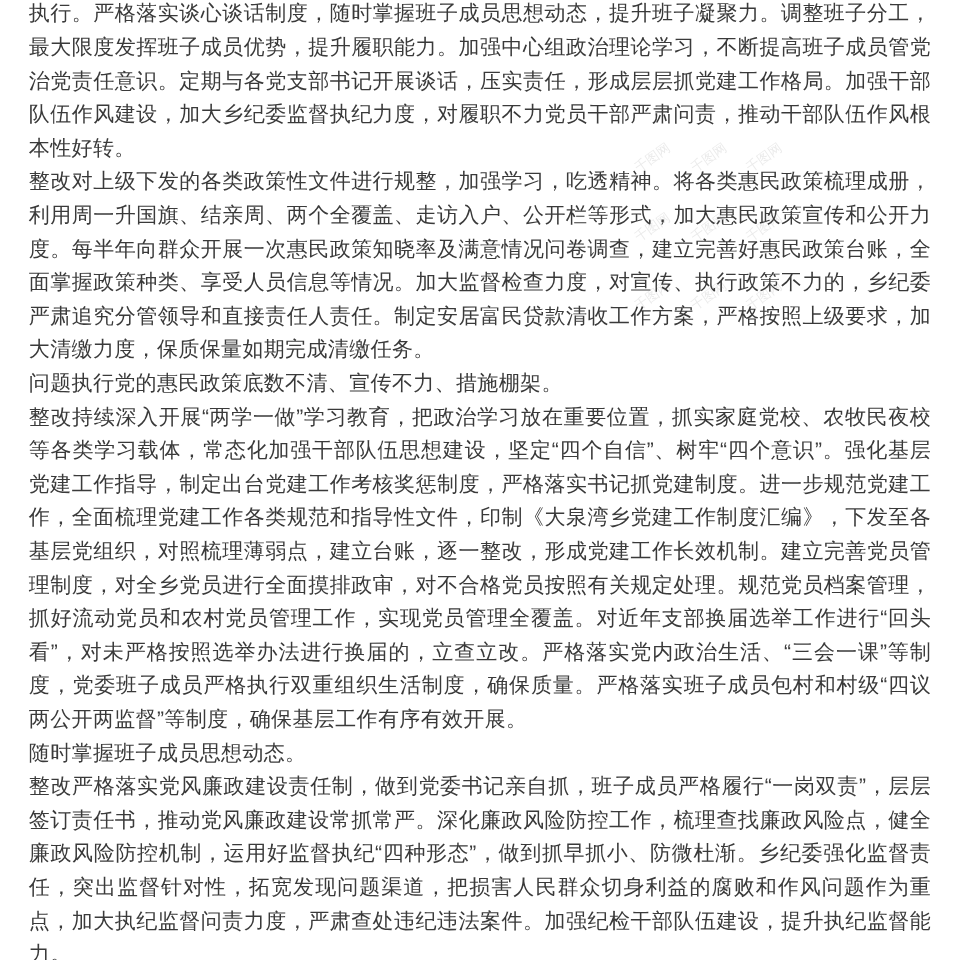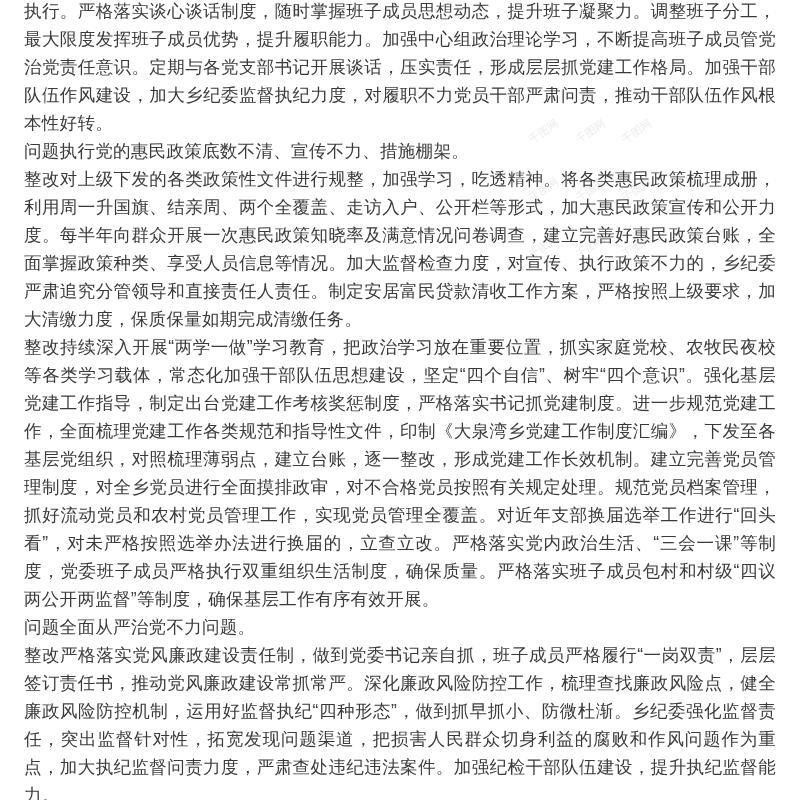--- a/index.html
+++ b/index.html
@@ -58,20 +58,20 @@
     <span>千图网</span>
     <span>千图网</span>
     <span>千图网</span>
     <span>千图网</span>
     <span>千图网</span>
     <span>千图网</span>
   </div>
 
   <div class="content">
     <p>执行。严格落实谈心谈话制度，随时掌握班子成员思想动态，提升班子凝聚力。调整班子分工，最大限度发挥班子成员优势，提升履职能力。加强中心组政治理论学习，不断提高班子成员管党治党责任意识。定期与各党支部书记开展谈话，压实责任，形成层层抓党建工作格局。加强干部队伍作风建设，加大乡纪委监督执纪力度，对履职不力党员干部严肃问责，推动干部队伍作风根本性好转。</p>
+    <p>整改对上级下发的各类政策性文件进行规整，加强学习，吃透精神。将各类惠民政策梳理成册，利用周一升国旗、结亲周、两个全覆盖、走访入户、公开栏等形式，加大惠民政策宣传和公开力度。每半年向群众开展一次惠民政策知晓率及满意情况问卷调查，建立完善好惠民政策台账，全面掌握政策种类、享受人员信息等情况。加大监督检查力度，对宣传、执行政策不力的，乡纪委严肃追究分管领导和直接责任人责任。制定安居富民贷款清收工作方案，严格按照上级要求，加大清缴力度，保质保量如期完成清缴任务。</p>
     <p>问题执行党的惠民政策底数不清、宣传不力、措施棚架。</p>
-    <p>整改对上级下发的各类政策性文件进行规整，加强学习，吃透精神。将各类惠民政策梳理成册，利用周一升国旗、结亲周、两个全覆盖、走访入户、公开栏等形式，加大惠民政策宣传和公开力度。每半年向群众开展一次惠民政策知晓率及满意情况问卷调查，建立完善好惠民政策台账，全面掌握政策种类、享受人员信息等情况。加大监督检查力度，对宣传、执行政策不力的，乡纪委严肃追究分管领导和直接责任人责任。制定安居富民贷款清收工作方案，严格按照上级要求，加大清缴力度，保质保量如期完成清缴任务。</p>
     <p>整改持续深入开展“两学一做”学习教育，把政治学习放在重要位置，抓实家庭党校、农牧民夜校等各类学习载体，常态化加强干部队伍思想建设，坚定“四个自信”、树牢“四个意识”。强化基层党建工作指导，制定出台党建工作考核奖惩制度，严格落实书记抓党建制度。进一步规范党建工作，全面梳理党建工作各类规范和指导性文件，印制《大泉湾乡党建工作制度汇编》，下发至各基层党组织，对照梳理薄弱点，建立台账，逐一整改，形成党建工作长效机制。建立完善党员管理制度，对全乡党员进行全面摸排政审，对不合格党员按照有关规定处理。规范党员档案管理，抓好流动党员和农村党员管理工作，实现党员管理全覆盖。对近年支部换届选举工作进行“回头看”，对未严格按照选举办法进行换届的，立查立改。严格落实党内政治生活、“三会一课”等制度，党委班子成员严格执行双重组织生活制度，确保质量。严格落实班子成员包村和村级“四议两公开两监督”等制度，确保基层工作有序有效开展。</p>
-    <p>问题全面从严治党不力问题。</p>
+    <p>随时掌握班子成员思想动态。</p>
     <p>整改严格落实党风廉政建设责任制，做到党委书记亲自抓，班子成员严格履行“一岗双责”，层层签订责任书，推动党风廉政建设常抓常严。深化廉政风险防控工作，梳理查找廉政风险点，健全廉政风险防控机制，运用好监督执纪“四种形态”，做到抓早抓小、防微杜渐。乡纪委强化监督责任，突出监督针对性，拓宽发现问题渠道，把损害人民群众切身利益的腐败和作风问题作为重点，加大执纪监督问责力度，严肃查处违纪违法案件。加强纪检干部队伍建设，提升执纪监督能力。</p>
   </div>
 
 </div>
 
 </body></html>

